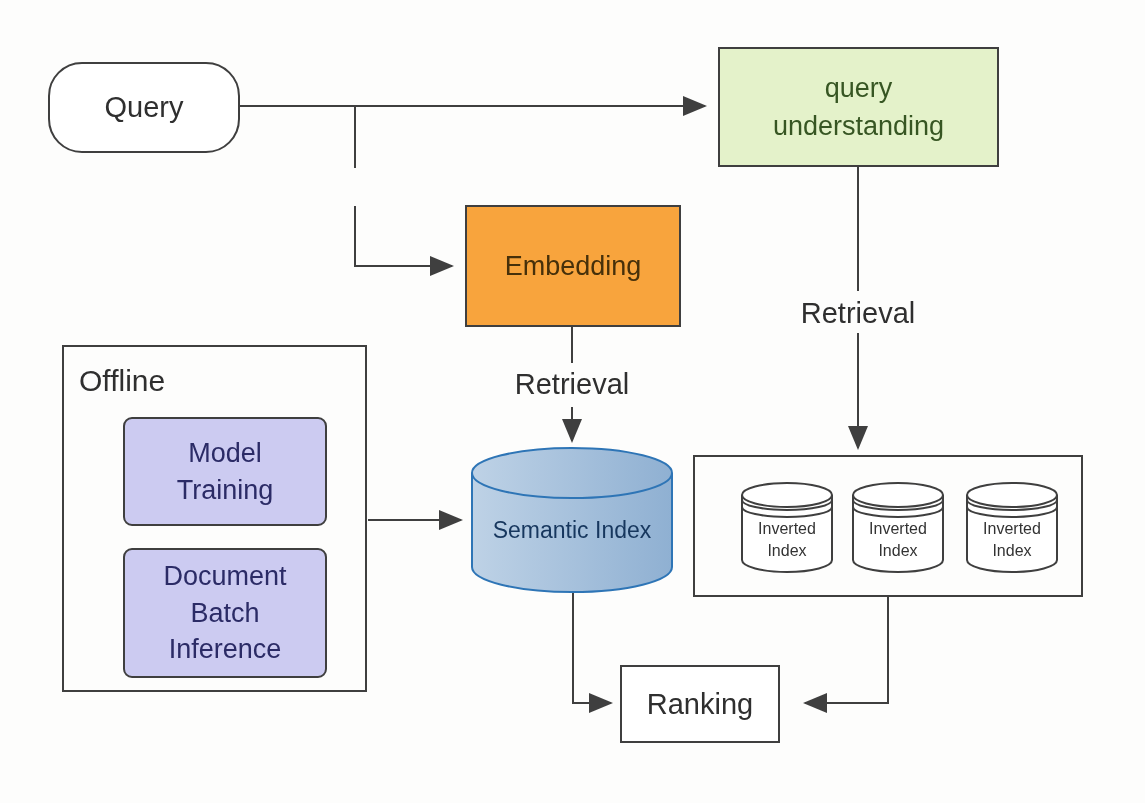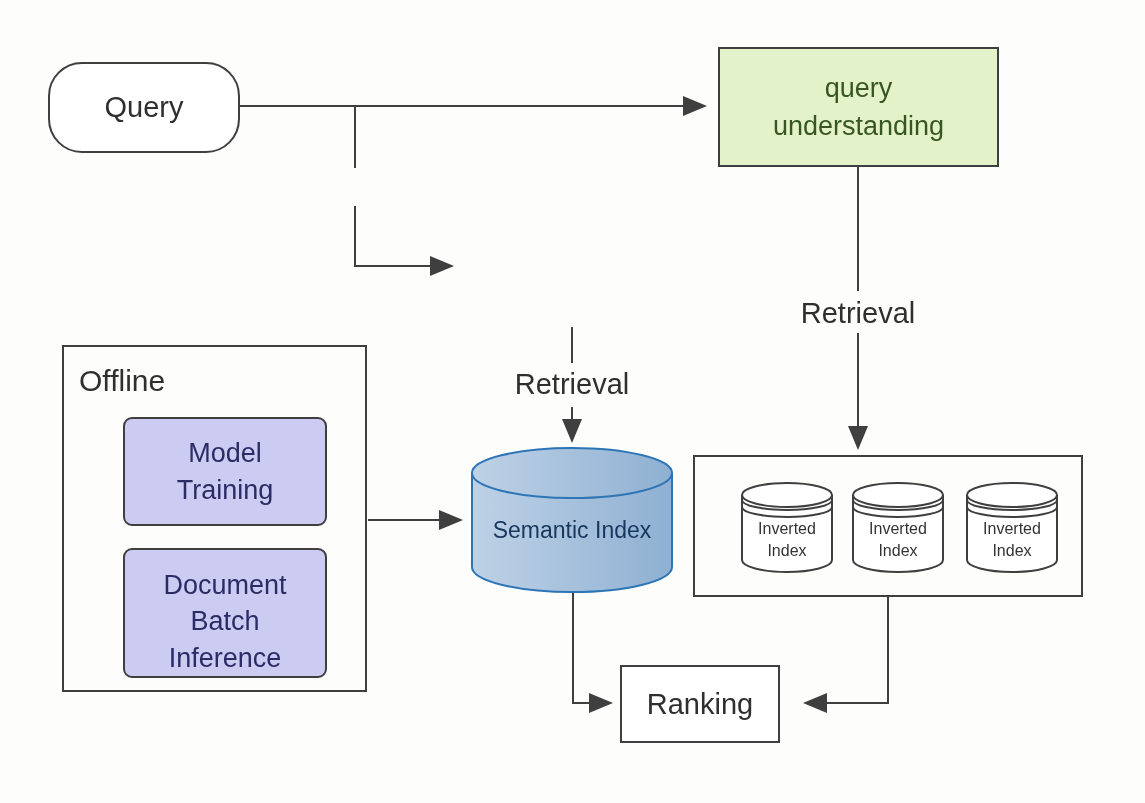--- a/index.html
+++ b/index.html
@@ -121,26 +121,29 @@
   <div class="group" style="left:693px;top:455px;width:390px;height:142px;background:transparent;"></div>
 
   <div class="node stadium" style="left:48px;top:62px;width:192px;height:91px;">
     <span class="inner">Query</span>
   </div>
 
   <div class="node qu" style="left:718px;top:47px;width:281px;height:120px;">
     <span class="inner">query understanding</span>
   </div>
 
+  <div class="node embedding" style="left:465px;top:205px;width:216px;height:122px;">
+    <span class="inner">Embedding</span>
+  </div>
 
   <div class="node purple" style="left:123px;top:417px;width:204px;height:109px;">
     <span class="inner">Model Training</span>
   </div>
 
-  <div class="node purple" style="left:123px;top:548px;width:204px;height:130px;align-items:flex-end;">
+  <div class="node purple" style="left:123px;top:548px;width:204px;height:130px;">
     <span class="inner">Document Batch Inference</span>
   </div>
 
   <div class="node ranking" style="left:620px;top:665px;width:160px;height:78px;">
     <span class="inner">Ranking</span>
   </div>
 
 
   <div class="flowlabel" style="left:492px;top:368px;width:160px;">Retrieval</div>
 

